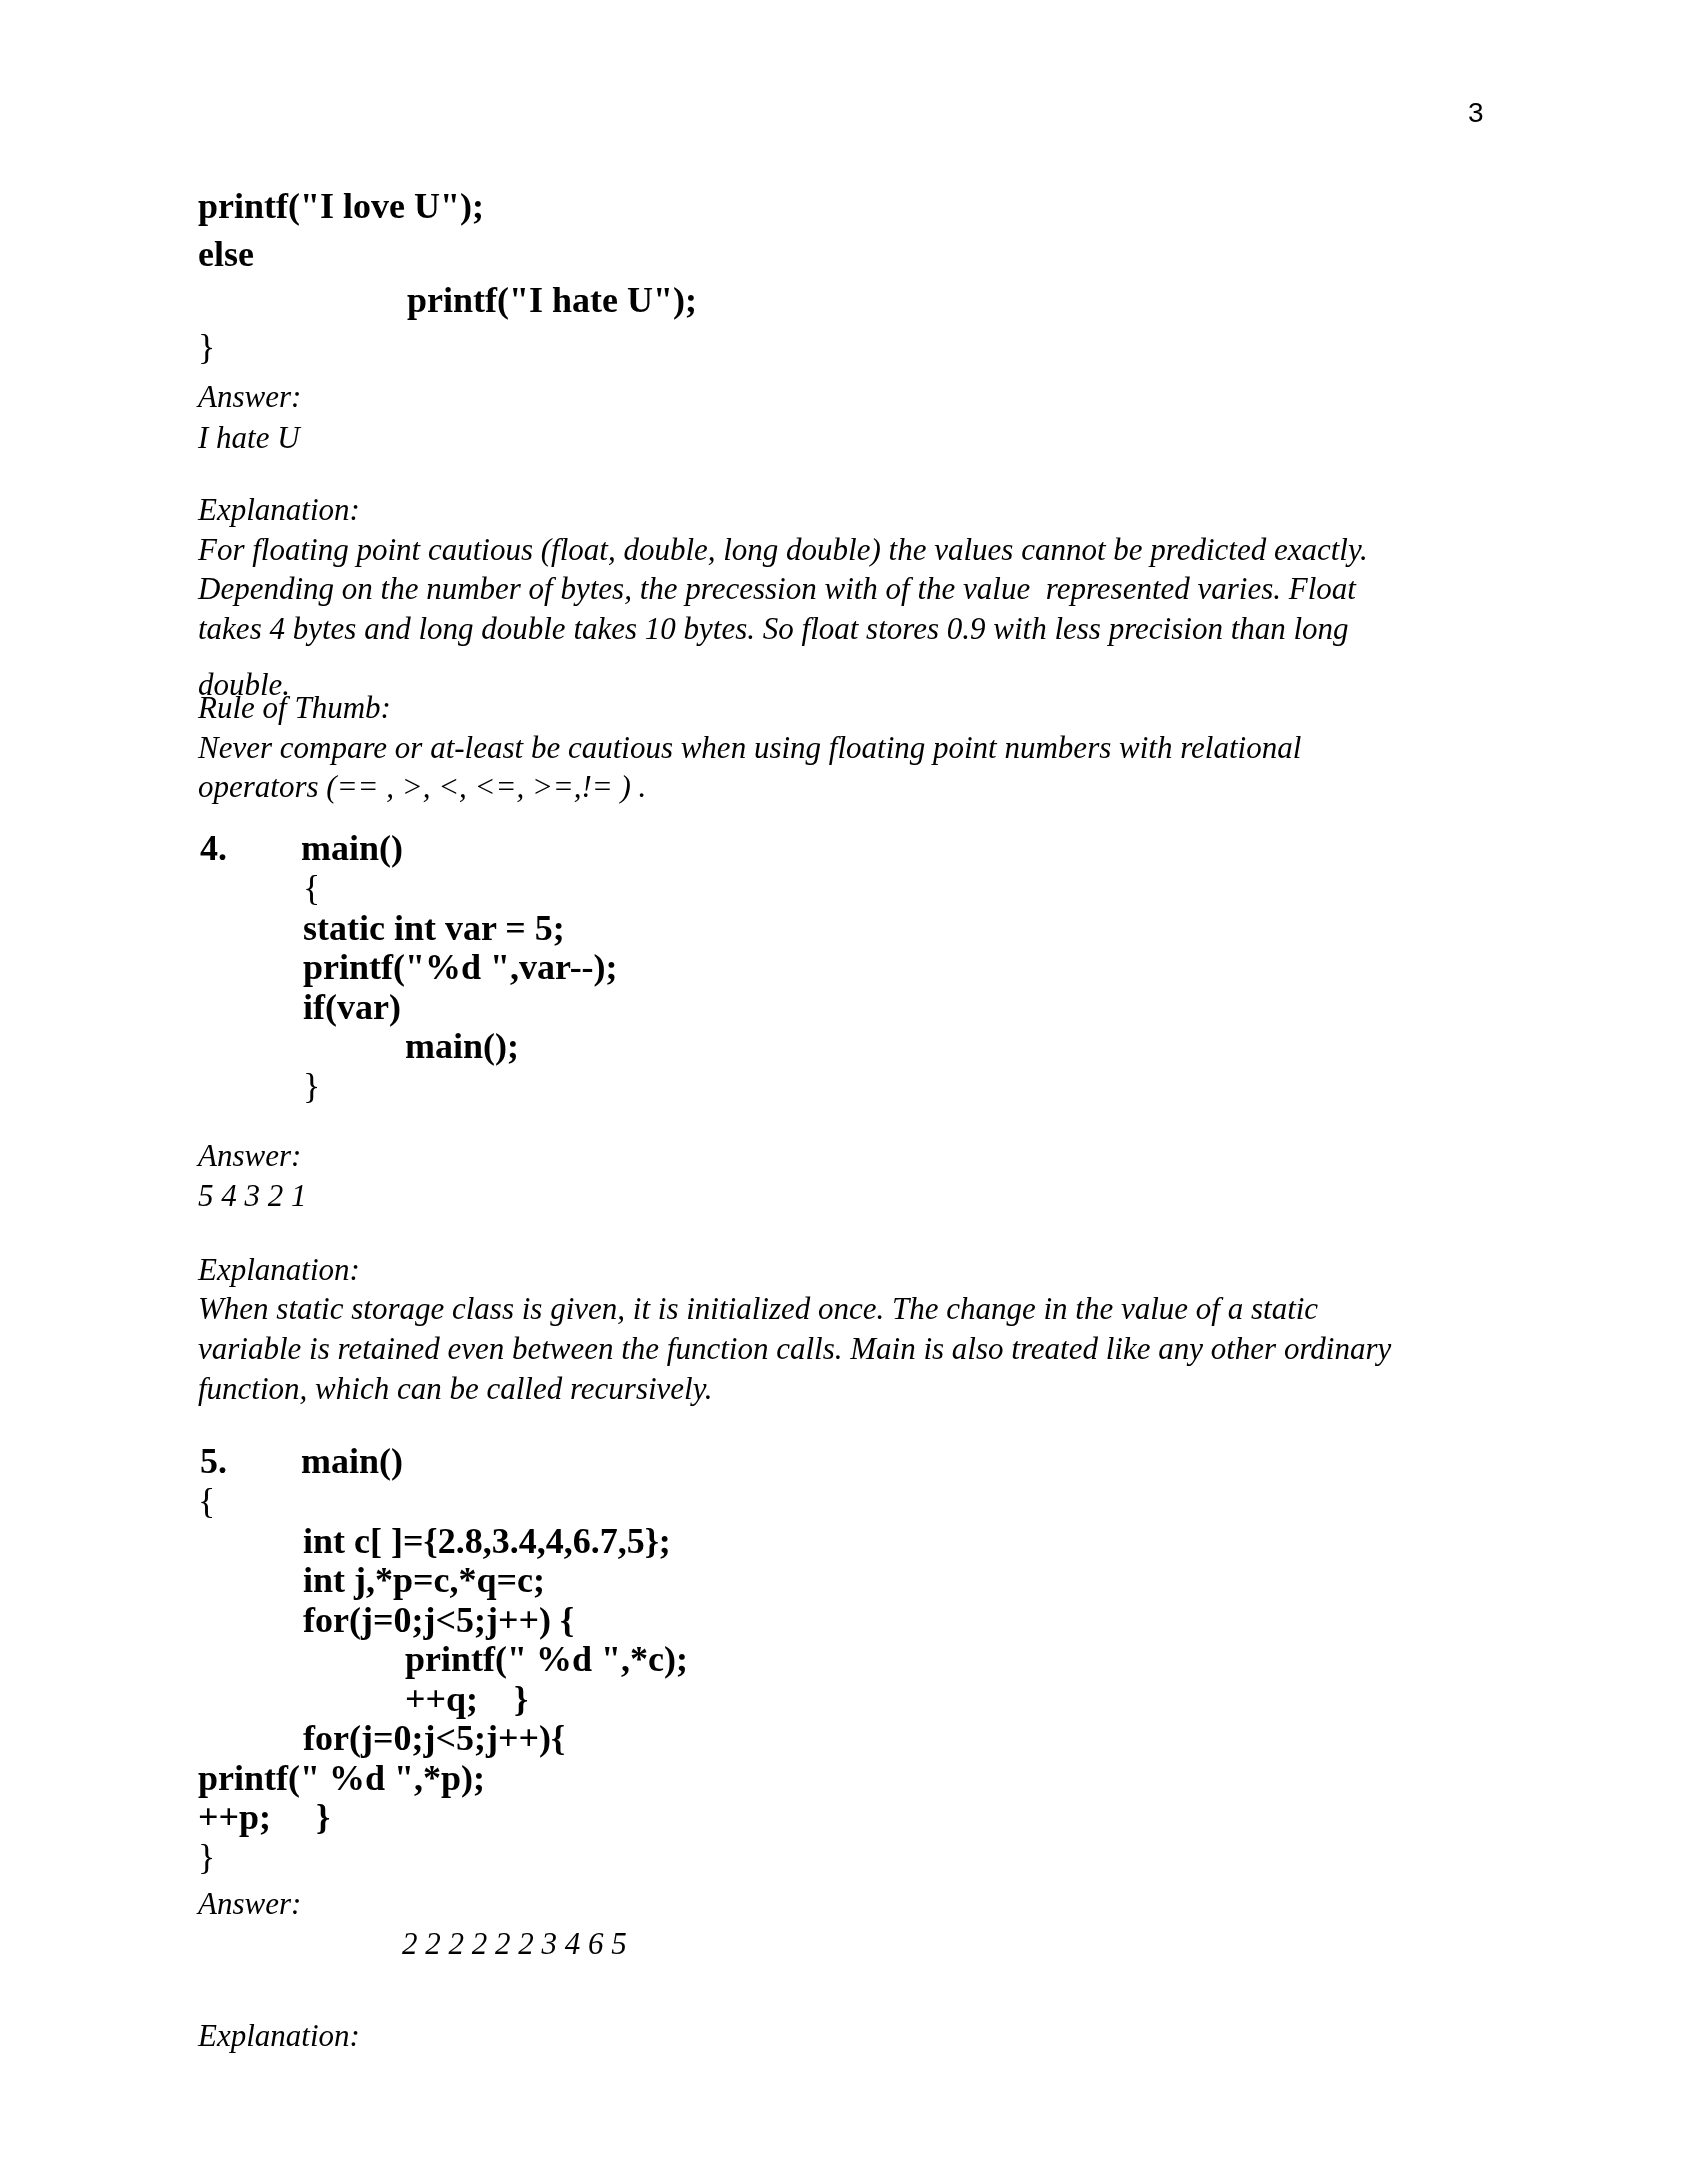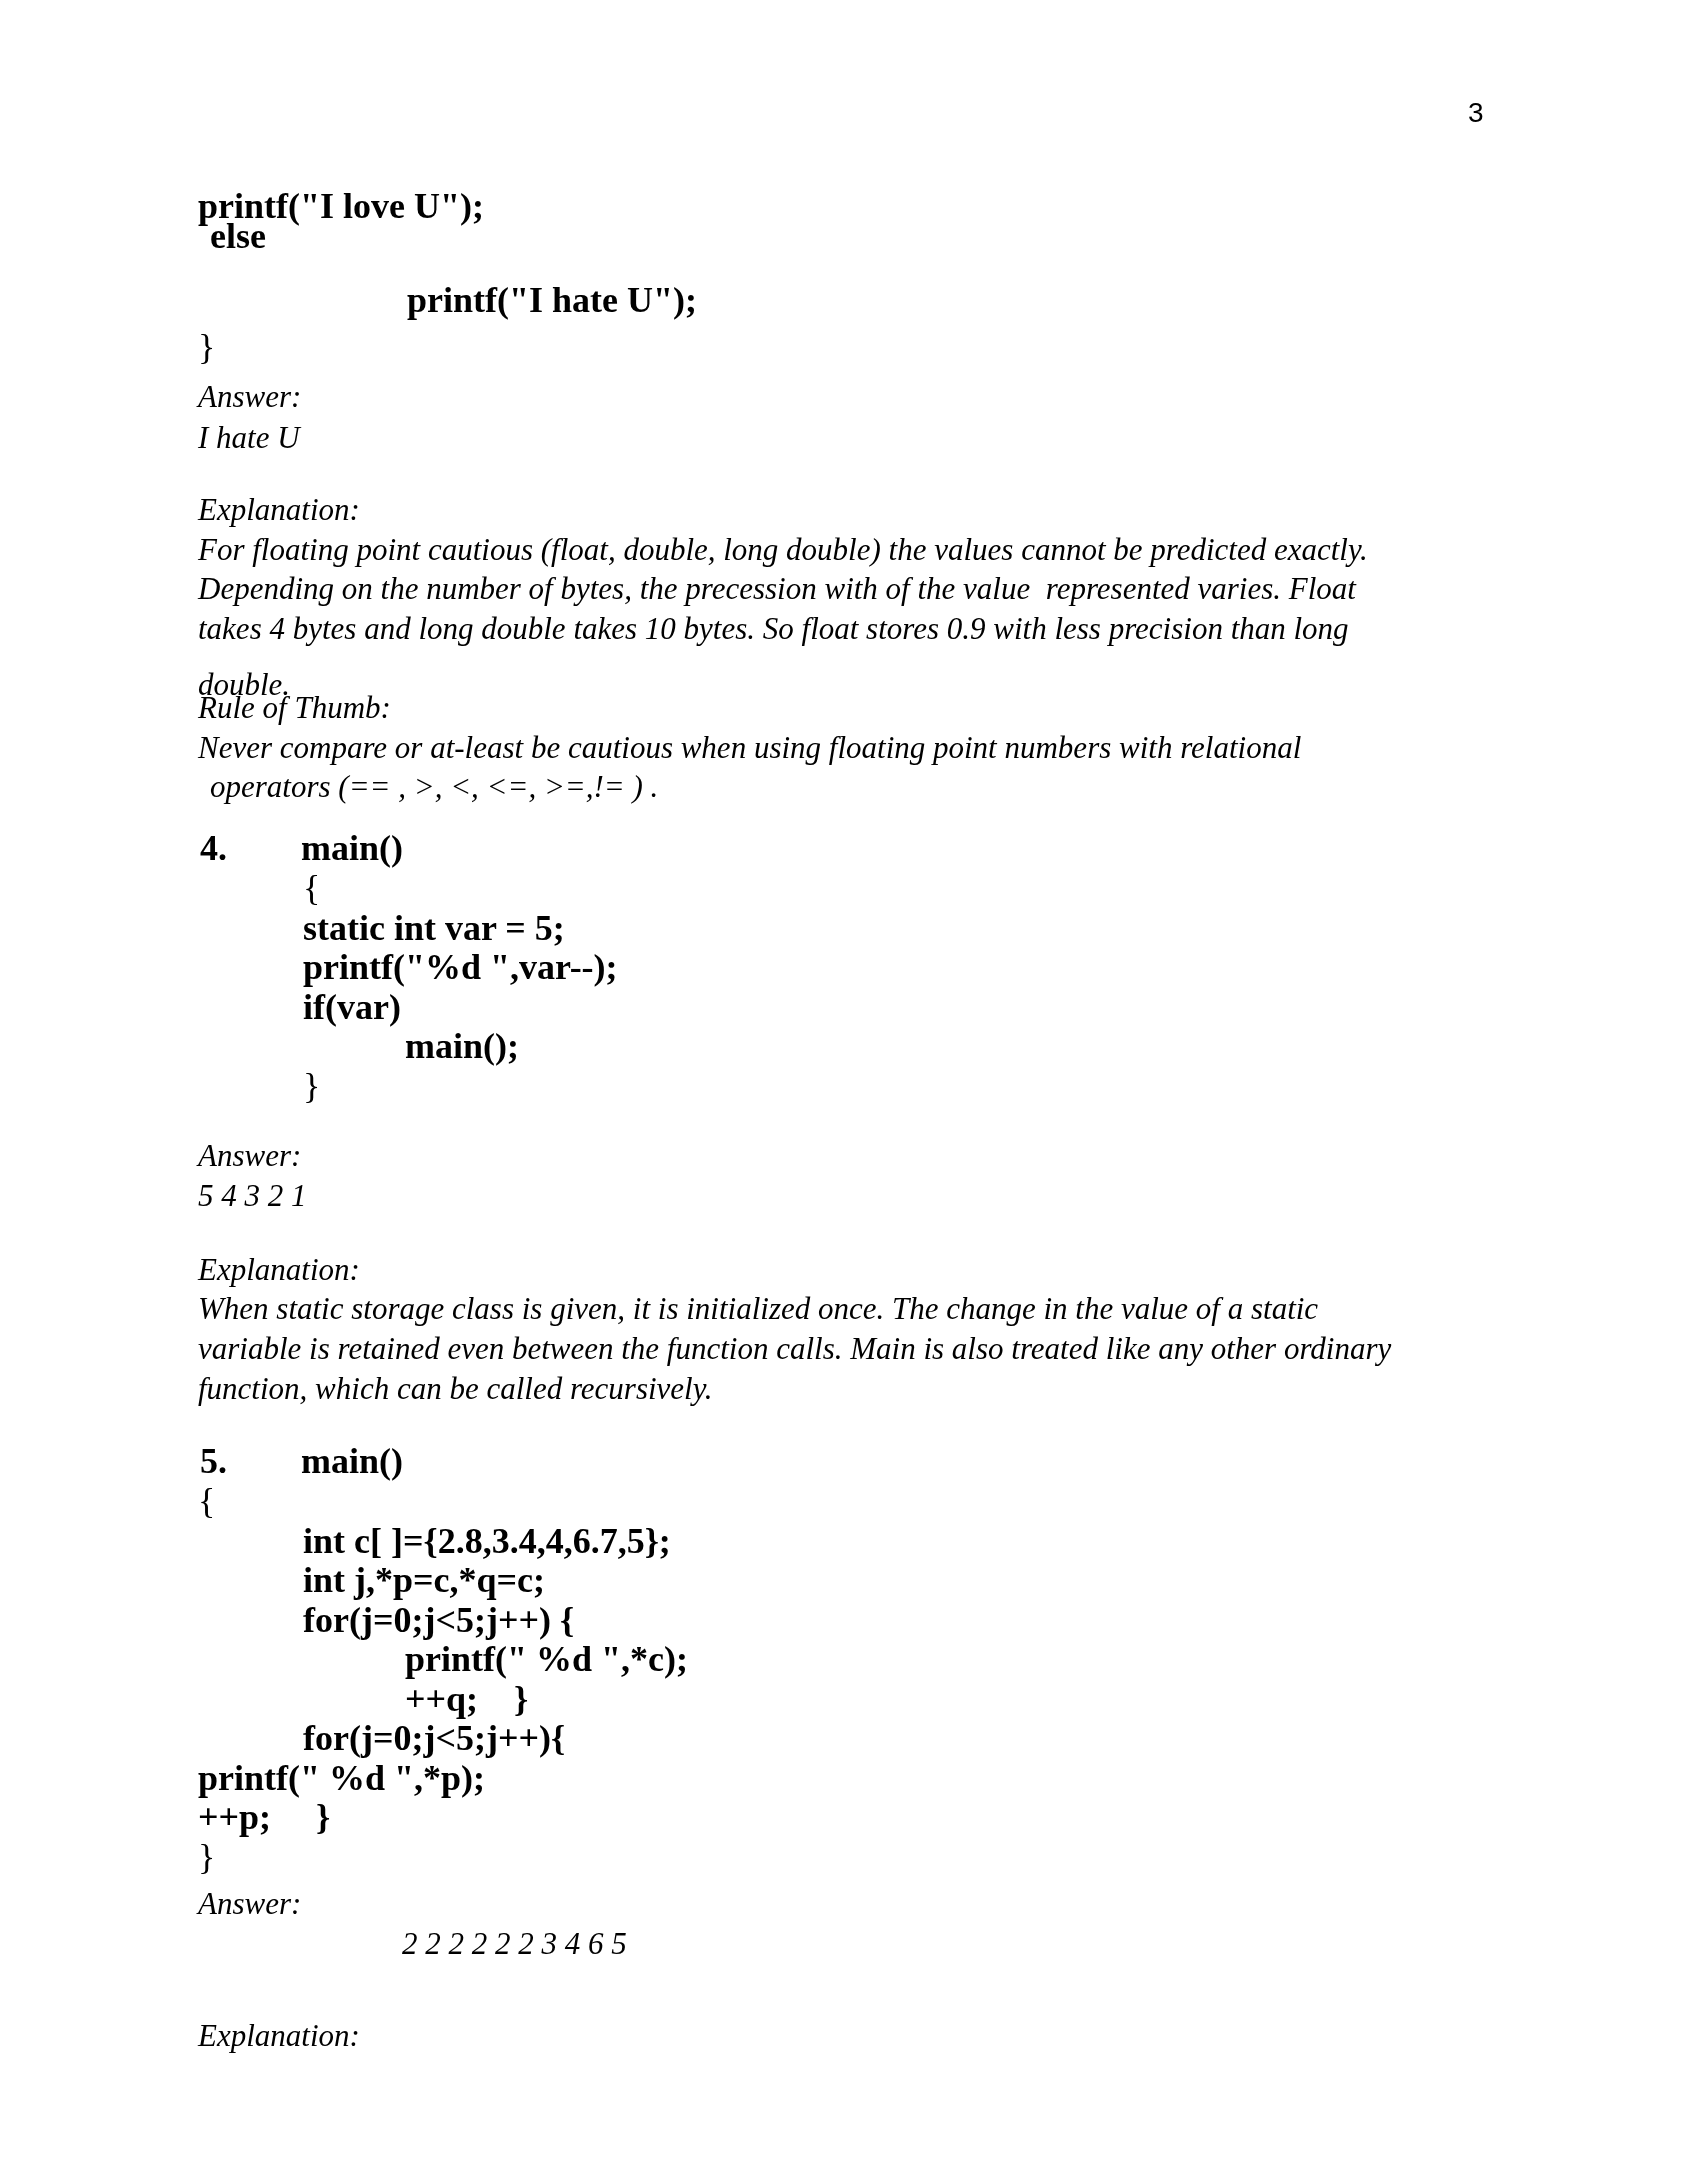--- a/index.html
+++ b/index.html
@@ -42,33 +42,33 @@
     font-weight: bold;
   }
 </style>
 </head>
 <body>
 
 <div class="page">
   <div class="page-number">3</div>
   <div id="content">
       <div class="line code-text bold" style="left: 198px; top: 188px;">printf("I love U");</div>
-      <div class="line code-text bold" style="left: 198px; top: 218px; margin-left: 12px;">else</div>
+      <div class="line code-text bold" style="left: 198px; top: 236px;">else</div>
       <div class="line code-text bold" style="left: 407px; top: 282px;">printf("I hate U");</div>
       <div class="line code-text" style="left: 198px; top: 329px;">}</div>
       <div class="line body-text" style="left: 198px; top: 381px;">Answer:</div>
       <div class="line body-text" style="left: 198px; top: 422px;">I hate U</div>
       <div class="line body-text" style="left: 198px; top: 494px;">Explanation:</div>
       <div class="line body-text" style="left: 198px; top: 534px;">For floating point cautious (float, double, long double) the values cannot be predicted exactly.</div>
       <div class="line body-text" style="left: 198px; top: 573px;">Depending on the number of bytes, the precession with of the value  represented varies. Float</div>
       <div class="line body-text" style="left: 198px; top: 613px;">takes 4 bytes and long double takes 10 bytes. So float stores 0.9 with less precision than long</div>
       <div class="line body-text" style="left: 198px; top: 669px;">double.</div>
       <div class="line body-text" style="left: 198px; top: 692px;">Rule of Thumb:</div>
       <div class="line body-text" style="left: 198px; top: 732px;">Never compare or at-least be cautious when using floating point numbers with relational</div>
-      <div class="line body-text" style="left: 210px; top: 771px;">operators (== , &gt;, &lt;, &lt;=, &gt;=,!= ) .</div>
+      <div class="line body-text" style="left: 198px; top: 771px;">operators (== , &gt;, &lt;, &lt;=, &gt;=,!= ) .</div>
       <div class="line code-text bold" style="left: 200px; top: 830px;">4.</div>
       <div class="line code-text bold" style="left: 301px; top: 830px;">main()</div>
       <div class="line code-text" style="left: 303px; top: 870px;">{</div>
       <div class="line code-text bold" style="left: 303px; top: 910px;">static int var = 5;</div>
       <div class="line code-text bold" style="left: 303px; top: 949px;">printf("%d ",var--);</div>
       <div class="line code-text bold" style="left: 303px; top: 989px; font-family: Liberation Serif, serif;">if(var)</div>
       <div class="line code-text bold" style="left: 405px; top: 1028px;">main();</div>
       <div class="line code-text" style="left: 303px; top: 1068px;">}</div>
       <div class="line body-text" style="left: 198px; top: 1140px;">Answer:</div>
       <div class="line body-text" style="left: 198px; top: 1180px;">5 4 3 2 1</div>

